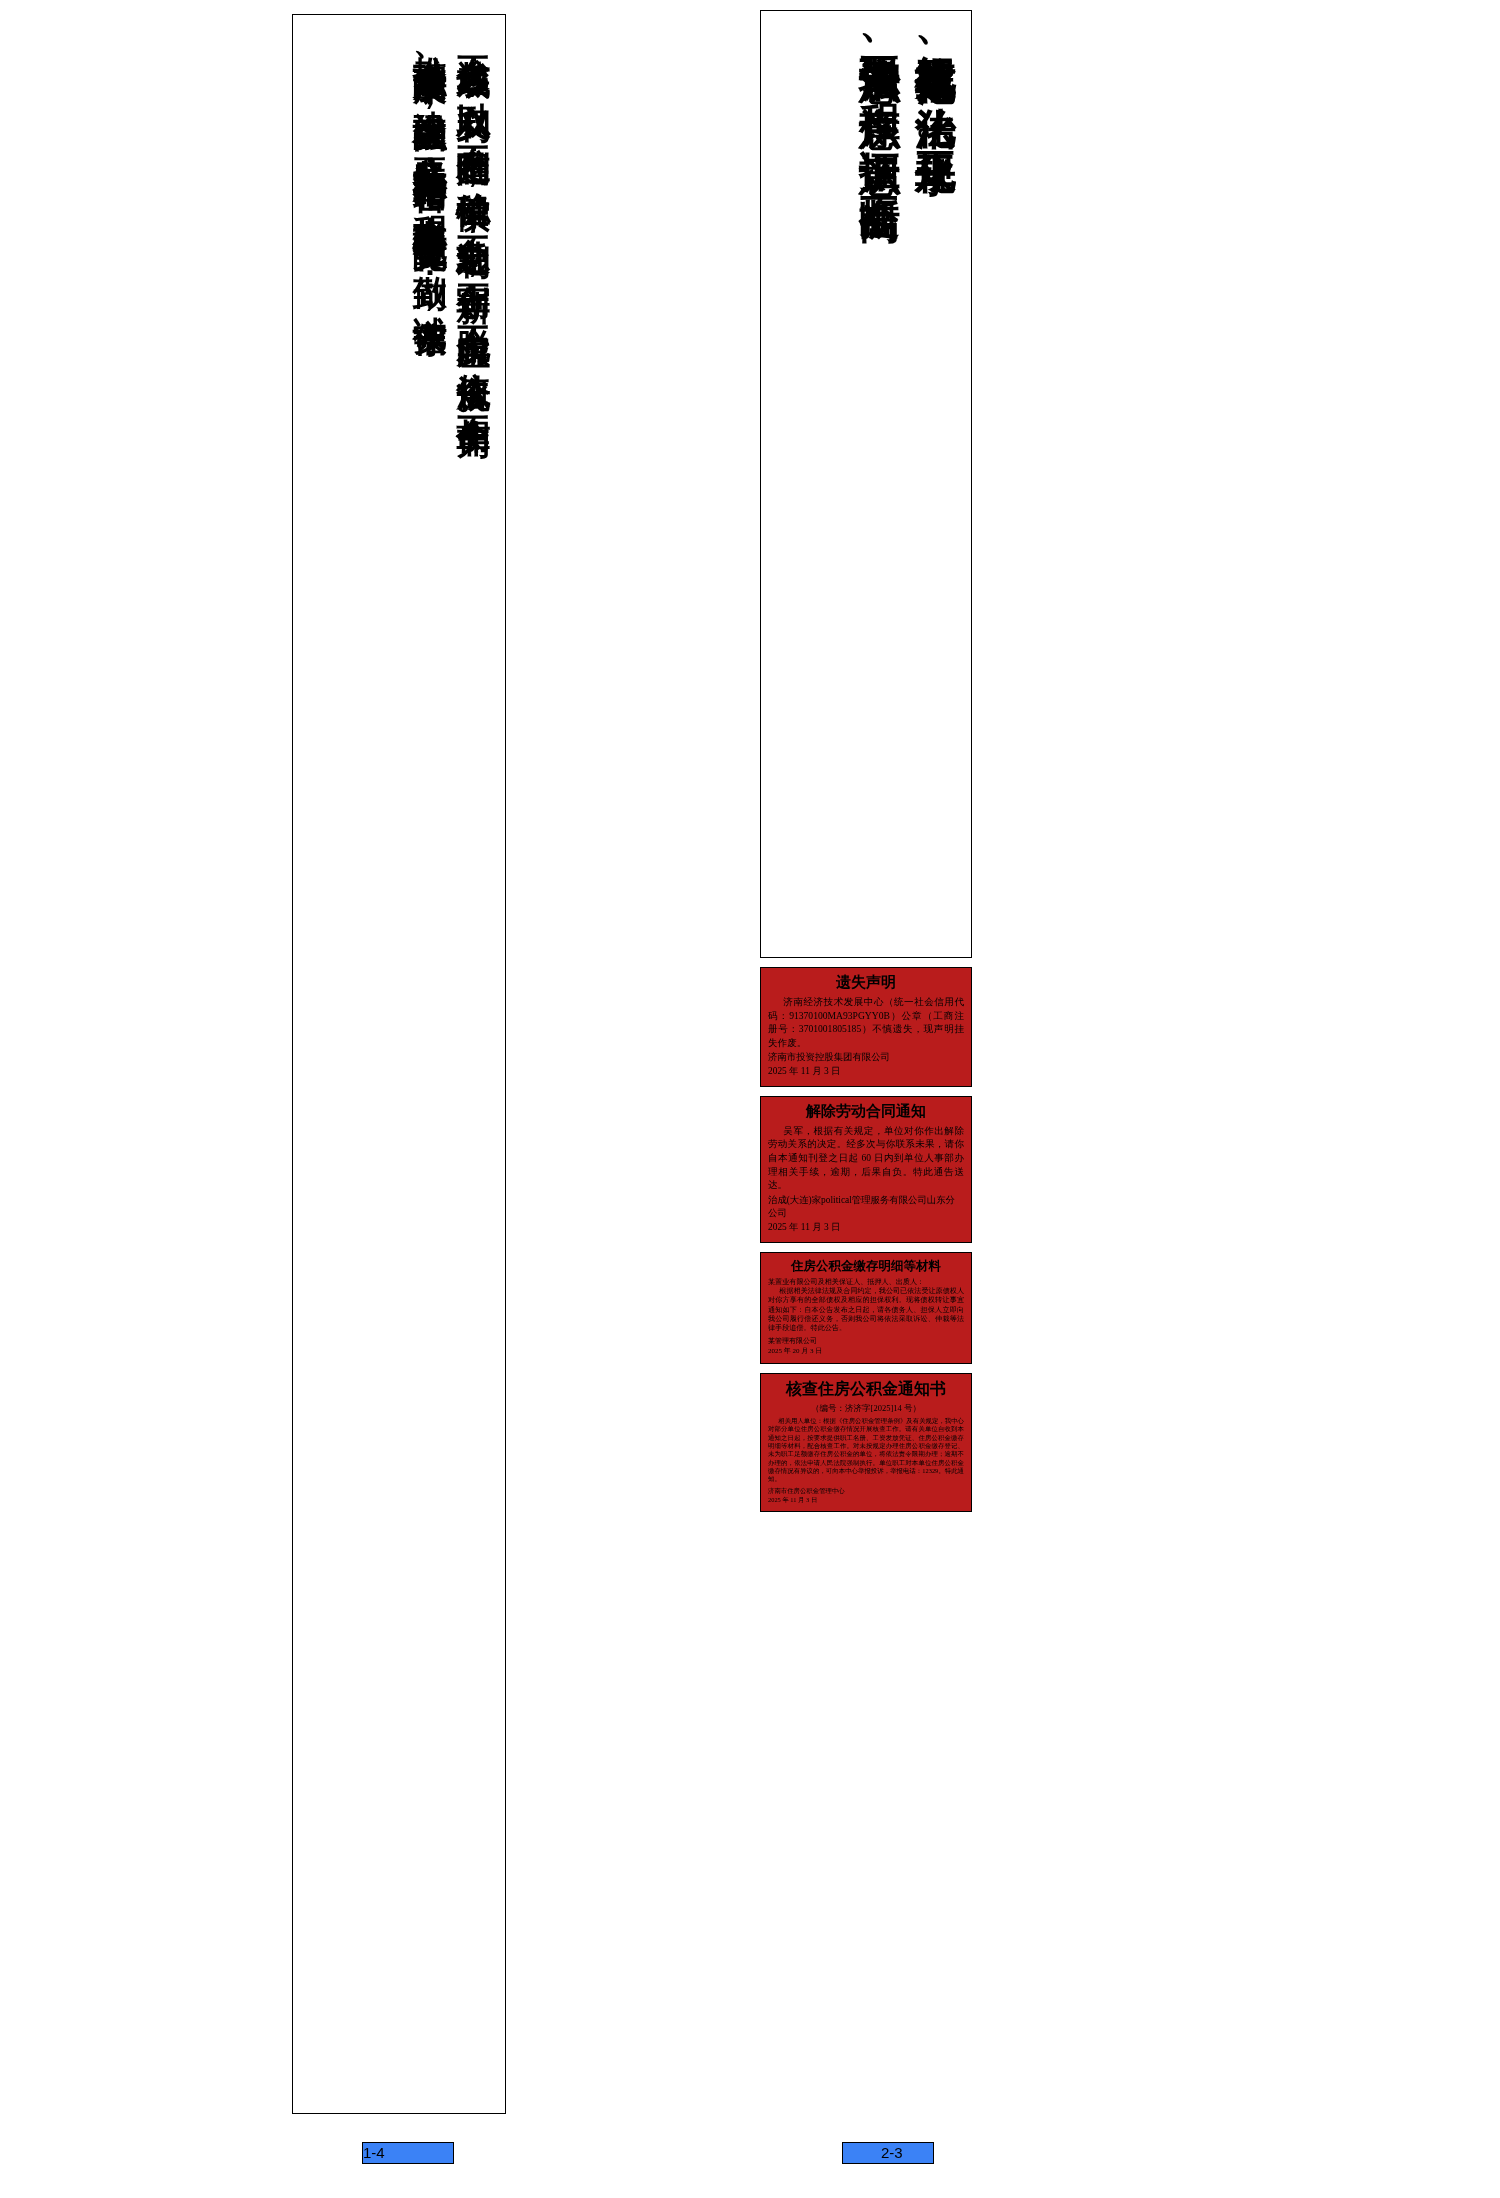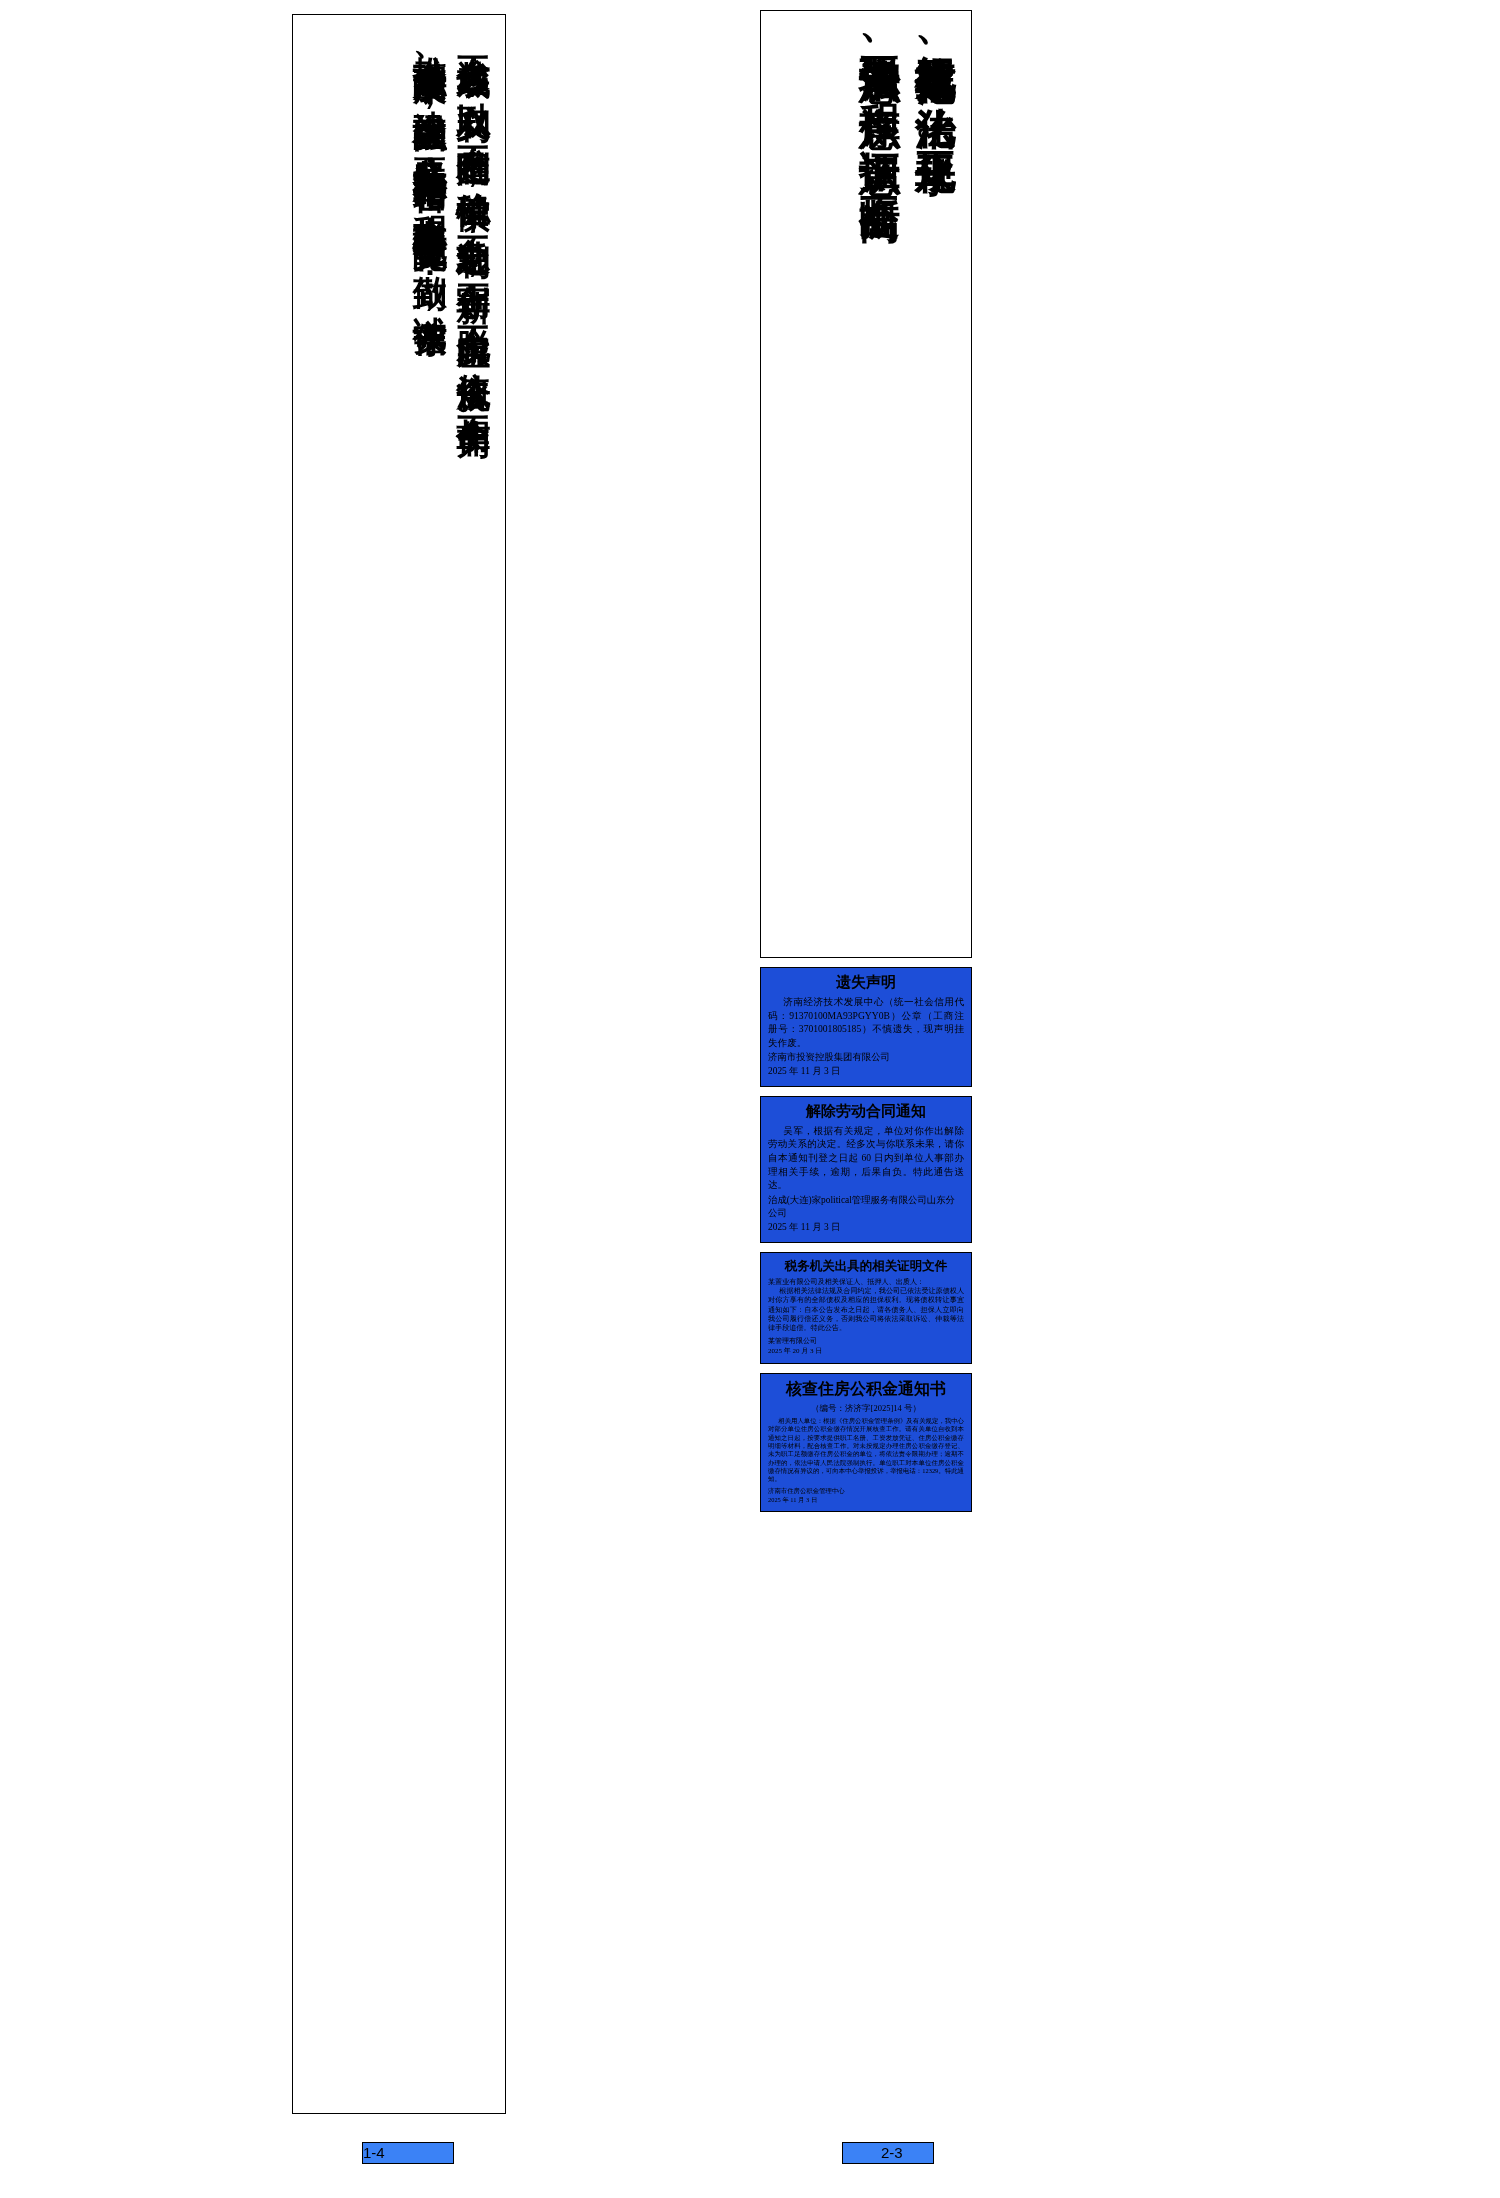--- a/index.html
+++ b/index.html
@@ -99,21 +99,21 @@
     height: 100%;
     white-space: pre-wrap;
   }
 
   .notice {
     box-sizing: border-box;
     border: 1.2px solid #000;
     width: 100%;
     margin-bottom: 9px;
     padding: 5px 7px 7px 7px;
-    background: #1d4ed8;
+    background: #b91c1c;
   }
   .notice-title {
     text-align: center;
     font-weight: 700;
     font-family: "DejaVu Serif", "Liberation Serif", serif;
     margin-bottom: 3px;
   }
   .notice-title.t1 { font-size: 15px; }
   .notice-title.t2 { font-size: 15px; }
   .notice-title.t3 { font-size: 12.5px; }
@@ -179,21 +179,21 @@
     </div>
 
     <div class="notice">
       <div class="notice-title t2">解除劳动合同通知</div>
       <div class="notice-body">吴军，根据有关规定，单位对你作出解除劳动关系的决定。经多次与你联系未果，请你自本通知刊登之日起 60 日内到单位人事部办理相关手续，逾期，后果自负。特此通告送达。</div>
       <div class="notice-sign">治成(大连)家political管理服务有限公司山东分公司
 2025 年 11 月 3 日</div>
     </div>
 
     <div class="notice">
-      <div class="notice-title t3">税务机关出具的相关证明文件</div>
+      <div class="notice-title t3">住房公积金缴存明细等材料</div>
       <div class="notice-body tiny notice-noindent">某置业有限公司及相关保证人、抵押人、出质人：</div>
       <div class="notice-body tiny">根据相关法律法规及合同约定，我公司已依法受让原债权人对你方享有的全部债权及相应的担保权利。现将债权转让事宜通知如下：自本公告发布之日起，请各债务人、担保人立即向我公司履行偿还义务，否则我公司将依法采取诉讼、仲裁等法律手段追偿。特此公告。</div>
       <div class="notice-sign tiny">某管理有限公司
 2025 年 20 月 3 日</div>
     </div>
 
     <div class="notice">
       <div class="notice-title t4">核查住房公积金通知书</div>
       <div class="notice-sub">（编号：济济字[2025]14 号）</div>
       <div class="notice-body xtiny">相关用人单位：根据《住房公积金管理条例》及有关规定，我中心对部分单位住房公积金缴存情况开展核查工作。请有关单位自收到本通知之日起，按要求提供职工名册、工资发放凭证、住房公积金缴存明细等材料，配合核查工作。对未按规定办理住房公积金缴存登记、未为职工足额缴存住房公积金的单位，将依法责令限期办理；逾期不办理的，依法申请人民法院强制执行。单位职工对本单位住房公积金缴存情况有异议的，可向本中心举报投诉，举报电话：12329。特此通知。</div>

